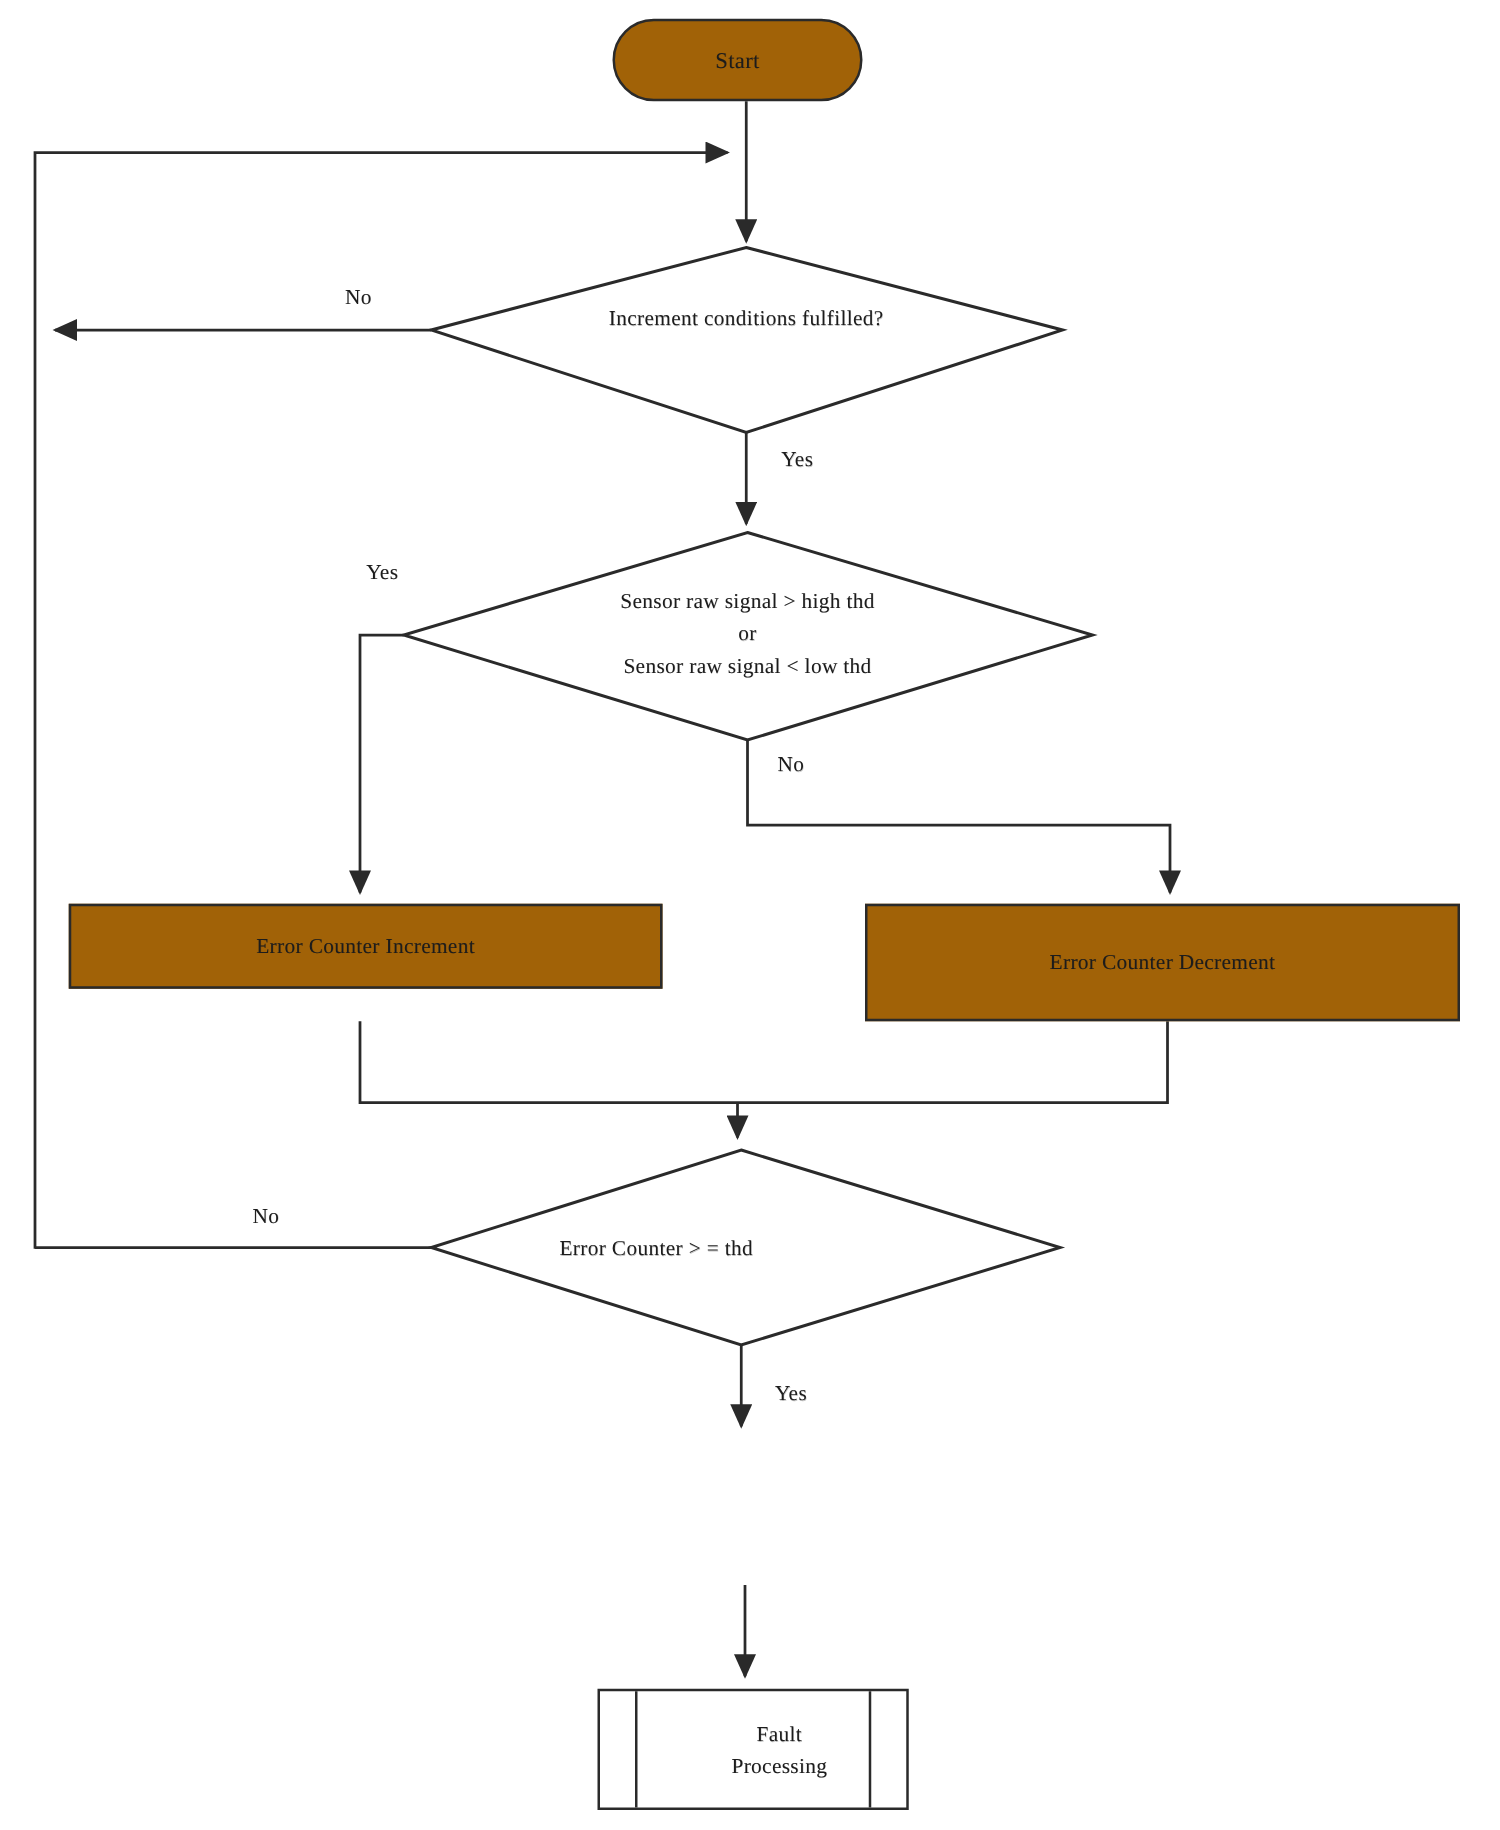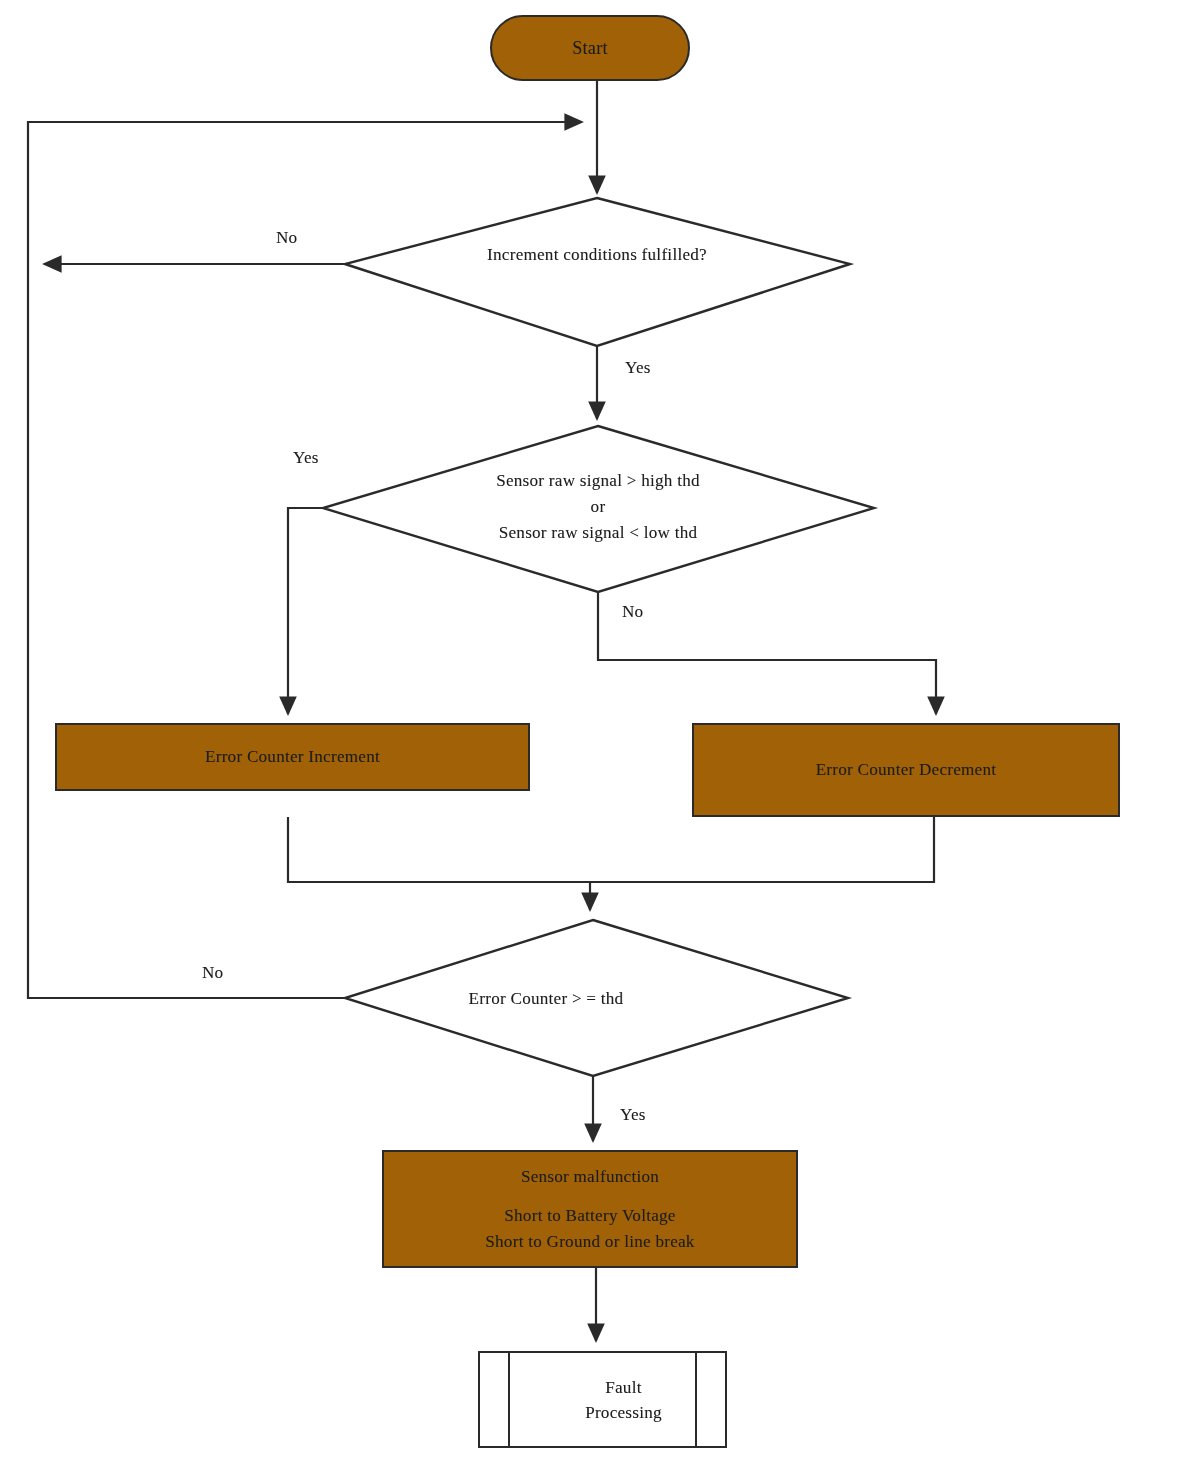--- a/index.html
+++ b/index.html
@@ -92,31 +92,26 @@
   <div class="dlabel txt multiline" style="left:398px; top:468px; width:400px;">
     <div>Sensor raw signal &gt; high thd</div>
     <div>or</div>
     <div>Sensor raw signal &lt; low thd</div>
   </div>
 
   <div class="node process txt" style="left:55px; top:723px; width:475px; height:68px;">
     <span>Error Counter Increment</span>
   </div>
 
-  <div class="node process txt" style="left:692px; top:723px; width:428px; height:94px;">
+  <div class="node process txt" style="left:692px; top:723px; width:476px; height:94px;">
     <span>Error Counter Decrement</span>
   </div>
 
-  <div class="dlabel txt" style="left:346px; top:986px; width:400px;">Error Counter &gt; = thd</div>
+  <div class="dlabel txt" style="left:325px; top:986px; width:400px;">Error Counter &gt; = thd</div>
 
-  <div class="node process txt multiline" style="left:382px; top:1150px; width:416px; height:118px;">
-    <div class="gap-after">Sensor malfunction</div>
-    <div>Short to Battery Voltage</div>
-    <div>Short to Ground or line break</div>
-  </div>
 
   <div class="predef txt" style="left:478px; top:1351px; width:249px; height:97px;">
     <div class="bar left"></div>
     <div class="bar right"></div>
     <div class="inner">
       <div>Fault</div>
       <div>Processing</div>
     </div>
   </div>
 

